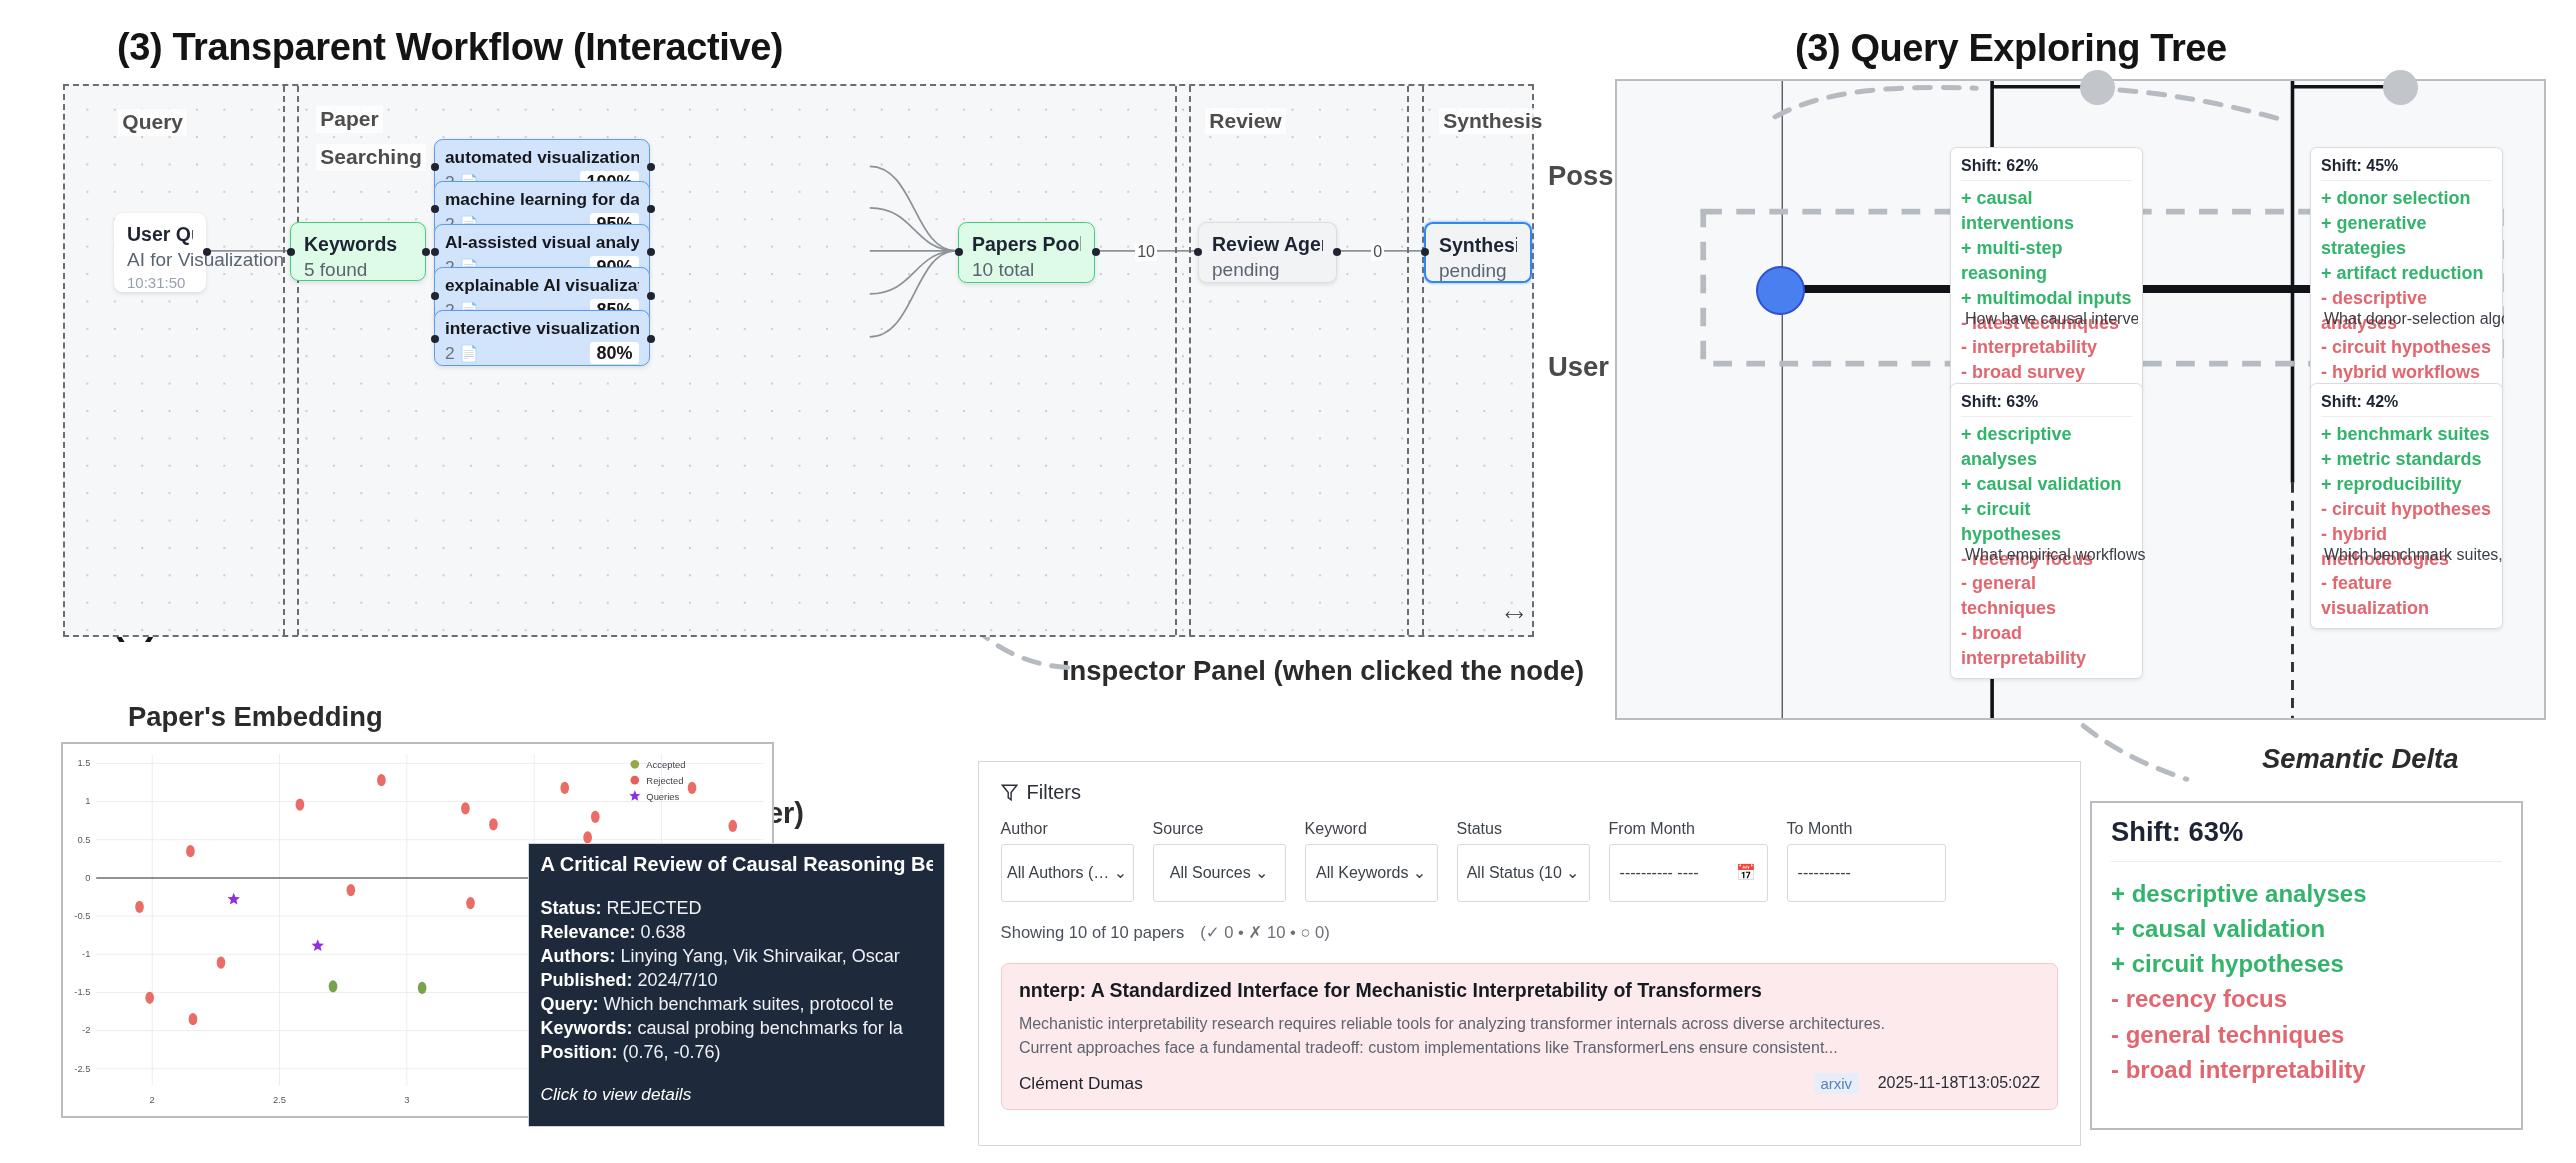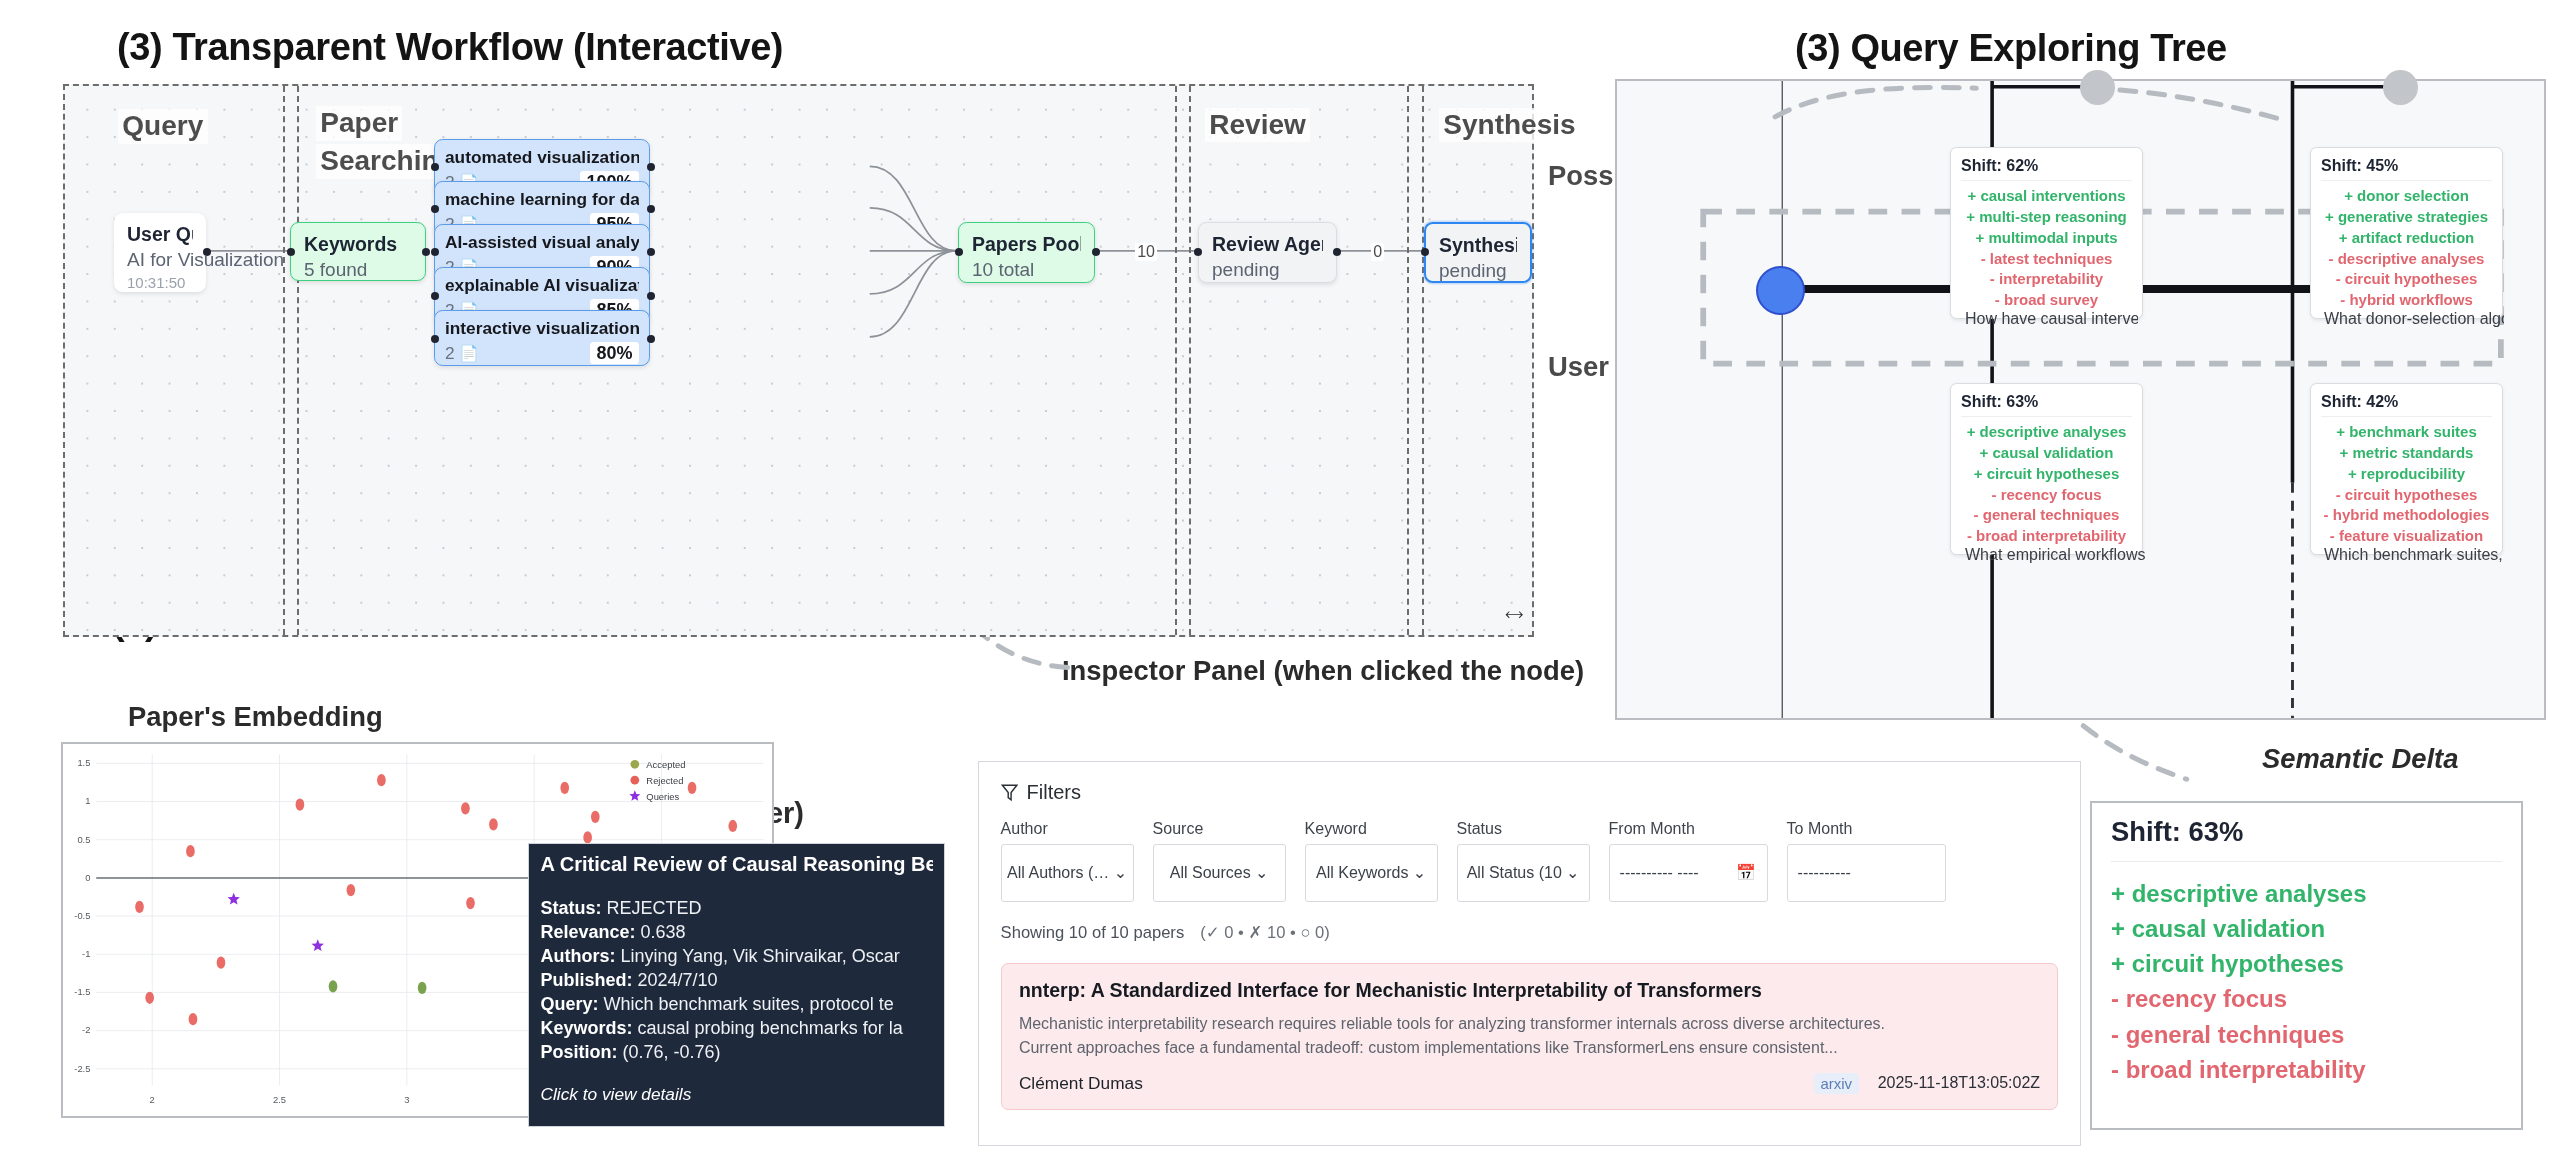--- a/index.html
+++ b/index.html
@@ -40,21 +40,21 @@
     background-image: radial-gradient(#c8ccd2 1.2px, transparent 1.2px);
     background-size: 27.4px 27.4px;
     background-position: 8.7px 10px;
   }
   .lane {
     position: absolute; top: 0; bottom: 0;
     border-left: 2.2px dashed #6d6d6d;
   }
   .lane-title {
     position: absolute;
-    font-size: 28px; font-weight: bold;
+    font-size: 21px; font-weight: bold;
     color: #4d4d4d;
     background: rgba(255,255,255,0.78);
     padding: 1.4px 4.3px;
     white-space: nowrap;
   }
   .wf-node {
     position: absolute;
     border-radius: 8.7px;
     background: #ffffff;
     box-shadow: 0 1.4px 4.3px rgba(0,0,0,0.10);
@@ -121,21 +121,21 @@
   .t-card {
     position: absolute; width: 193px;
     background: #ffffff; border: 0.7px solid #d8dce1;
     border-radius: 6.5px; padding: 8.7px 10px 7.2px 10px;
     box-shadow: 0 1.4px 3.6px rgba(0,0,0,0.07);
   }
   .t-card .shift {
     font-size: 16px; font-weight: bold; color: #1d2433;
     padding-bottom: 5px; border-bottom: 0.7px solid #eceef1; margin-bottom: 5.8px;
   }
-  .t-card .kw { font-size: 15px; line-height: 1.38; font-weight: bold; text-align: center; }
+  .t-card .kw { font-size: 18px; line-height: 1.38; font-weight: bold; }
   .kw.add { color: #32b46b; }
   .kw.rem { color: #e2666f; }
   .t-qtext {
     position: absolute; font-size: 16px; color: #3a3f47;
     white-space: nowrap; overflow: hidden;
   }
 
   
   #scatter {
     position: absolute; left: 61px; top: 742px;

